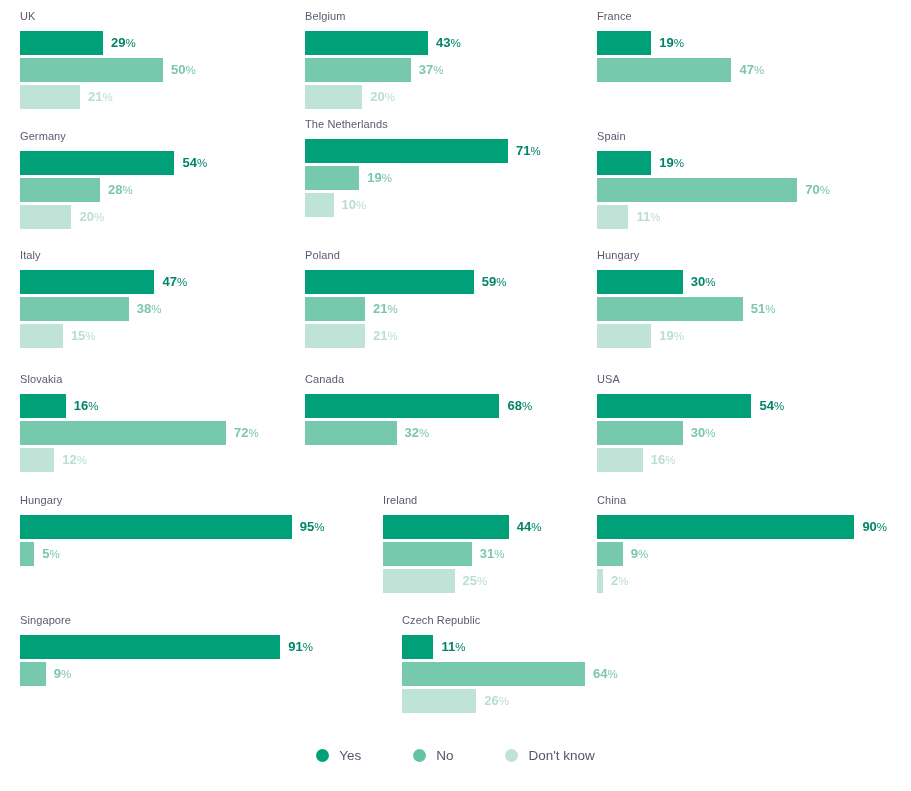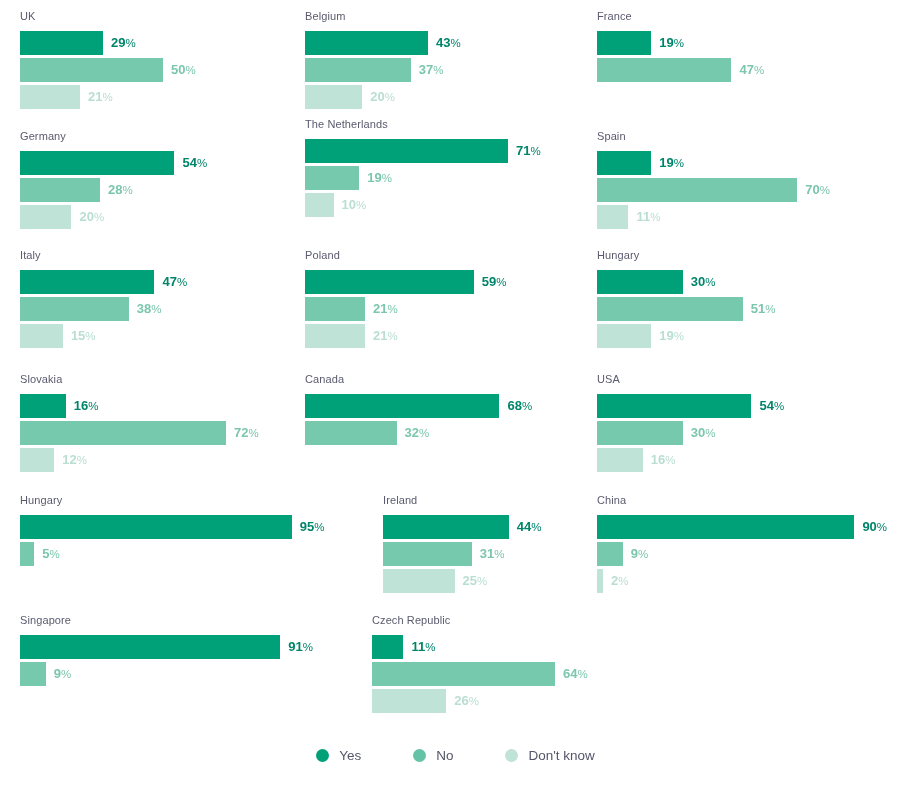--- a/index.html
+++ b/index.html
@@ -308,21 +308,21 @@
         <div class="panel-title">Singapore</div>
         <div class="bar-row series-yes">
           <div class="bar" style="width: 260.26px;"></div>
           <div class="bar-label"><span>91</span><span class="pct">%</span></div>
         </div>
         <div class="bar-row series-no">
           <div class="bar" style="width: 25.74px;"></div>
           <div class="bar-label"><span>9</span><span class="pct">%</span></div>
         </div>
       </div>
-      <div class="panel" style="left: 372px; top: 612px;">
+      <div class="panel" style="left: 402px; top: 612px;">
         <div class="panel-title">Czech Republic</div>
         <div class="bar-row series-yes">
           <div class="bar" style="width: 31.46px;"></div>
           <div class="bar-label"><span>11</span><span class="pct">%</span></div>
         </div>
         <div class="bar-row series-no">
           <div class="bar" style="width: 183.04px;"></div>
           <div class="bar-label"><span>64</span><span class="pct">%</span></div>
         </div>
         <div class="bar-row series-dk">

